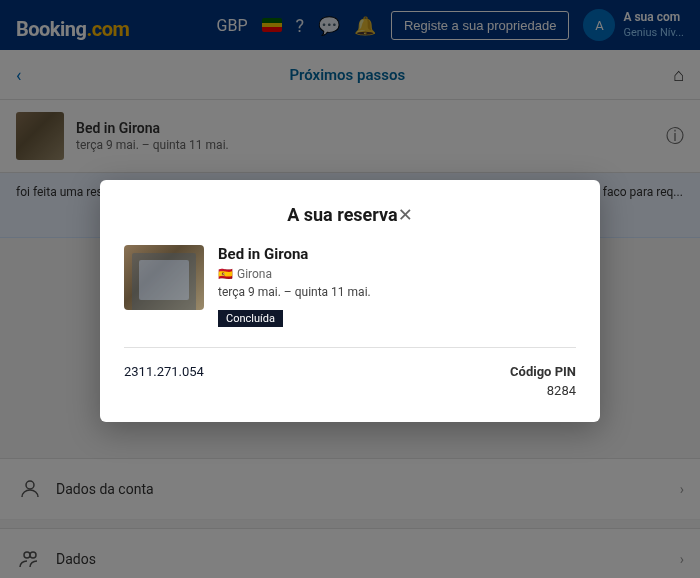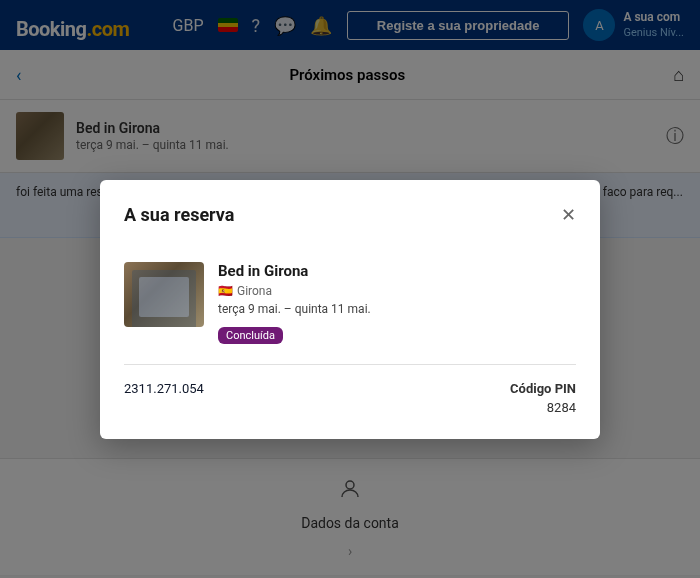--- a/index.html
+++ b/index.html
@@ -48,26 +48,25 @@
     .header-icon {
       color: white;
       font-size: 18px;
       cursor: pointer;
       opacity: 0.9;
     }
     .register-btn {
       background: transparent;
       border: 1px solid white;
       color: white;
-      padding: 6px 29px;
+      padding: 6px 12px;
       border-radius: 3px;
       font-size: 13px;
       cursor: pointer;
       white-space: nowrap;
-      font-weight: bold;
     }
     .user-avatar {
       background: #0071c2;
       border-radius: 50%;
       width: 32px;
       height: 32px;
       display: flex;
       align-items: center;
       justify-content: center;
       color: white;
@@ -92,21 +91,21 @@
       border-bottom: 1px solid #e0e0e0;
     }
     .nav-back {
       color: #0071c2;
       font-size: 18px;
       cursor: pointer;
     }
     .nav-title {
       font-size: 15px;
       font-weight: 600;
-      color: #000000;
+      color: #0369a1;
     }
     .nav-home {
       color: #333;
       font-size: 18px;
       cursor: pointer;
     }
 
     
     .hotel-card {
       background: white;
@@ -173,23 +172,23 @@
       transform: translateX(-50%);
       width: 500px;
       background: white;
       border-radius: 6px;
       z-index: 20;
       padding: 24px;
       box-shadow: 0 8px 32px rgba(0,0,0,0.3);
     }
     .modal-header {
       display: flex;
-      justify-content: space-between;
-      align-items: center;
-      margin-bottom: 37px;
+      justify-content: center;
+      align-items: center;
+      margin-bottom: 20px;
     }
     .modal-title {
       font-size: 18px;
       font-weight: 700;
       color: #1a1a1a;
     }
     .modal-close {
       background: none;
       border: none;
       font-size: 18px;
@@ -240,25 +239,25 @@
       gap: 4px;
       margin-bottom: 4px;
     }
     .modal-hotel-info .dates {
       font-size: 12px;
       color: #444;
       margin-bottom: 8px;
     }
     .status-badge {
       display: inline-block;
-      background: #701a75;
+      background: #0f172a;
       color: white;
       font-size: 11px;
       padding: 2px 8px;
-      border-radius: 6px;
+      border-radius: 0;
     }
 
     .modal-divider {
       border: none;
       border-top: 1px solid #e0e0e0;
       margin: 16px 0;
     }
 
     .confirmation-section {
       display: flex;
@@ -293,21 +292,20 @@
       display: flex;
       align-items: center;
       gap: 12px;
       padding: 16px;
       border-bottom: 1px solid #f0f0f0;
       cursor: pointer;
     }
     .menu-item:first-child {
       border-top: 1px solid #e0e0e0;
       margin-bottom: 8px;
-      flex-direction: column;
     }
     .menu-item:last-child {
       border-top: 1px solid #e0e0e0;
     }
     .menu-icon {
       width: 28px;
       height: 28px;
       display: flex;
       align-items: center;
       justify-content: center;

